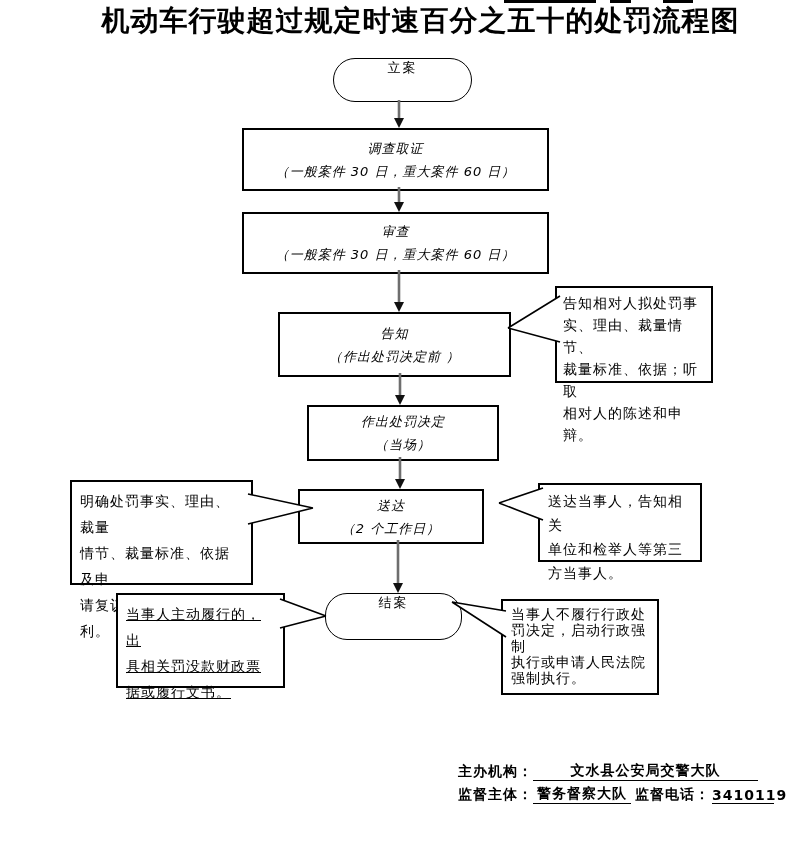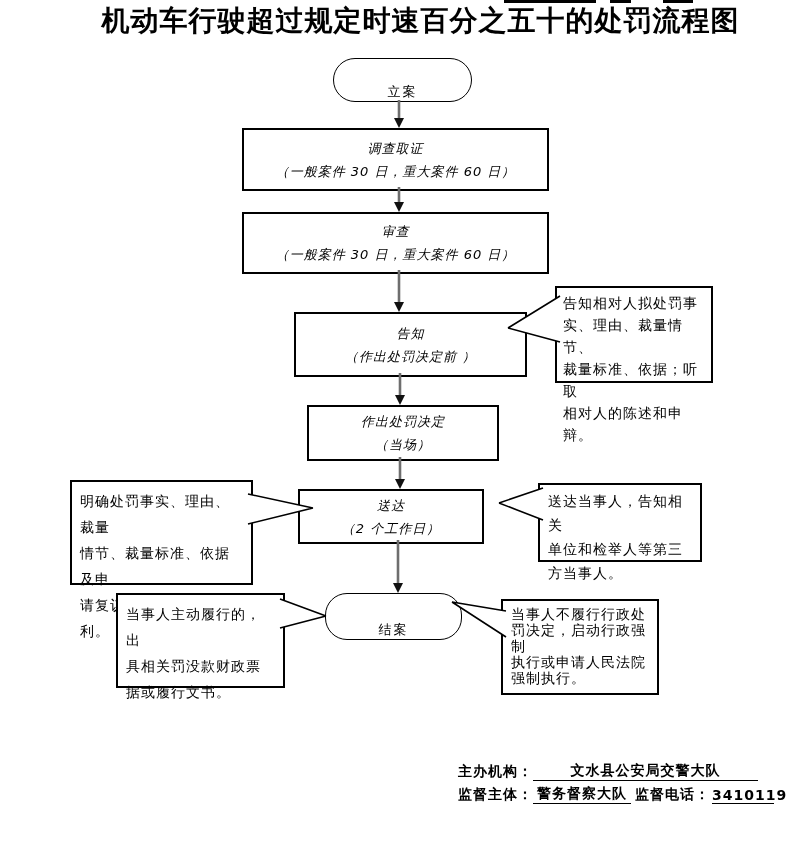--- a/index.html
+++ b/index.html
@@ -3,32 +3,32 @@
 <meta charset="utf-8">
 <style>
   html,body{margin:0;padding:0;background:#fff;}
   .page{position:relative;width:793px;height:846px;background:#fff;overflow:hidden;
         font-family:"DejaVu Sans","Liberation Sans",sans-serif;color:#000;padding-left:48px;}
   .title{position:absolute;left:0;top:2px;width:100%;text-align:center;
          font-size:28px;font-weight:bold;letter-spacing:1px;
          font-family:"Liberation Sans","DejaVu Sans",sans-serif;}
   .artifact{position:absolute;top:0;height:3px;background:#000;}
   .stadium{position:absolute;border:1.6px solid #000;border-radius:22px;background:#fff;
-           display:flex;align-items:flex-end;justify-content:center;
+           display:flex;align-items:flex-start;justify-content:center;
            font-size:13px;letter-spacing:2px;}
   .box{position:absolute;border:2px solid #000;background:#fff;
        display:flex;flex-direction:column;align-items:center;justify-content:center;
        font-size:13px;letter-spacing:1px;line-height:23px;text-align:center;font-style:italic;}
   .callout{position:absolute;border:2px solid #000;background:#fff;
            font-size:14px;letter-spacing:1px;white-space:pre-line;
            box-sizing:border-box;text-align:left;}
   .co-nr{left:555px;top:286px;width:158px;height:97px;padding:4px 6px;line-height:22px;}
   .co-dl{left:70px;top:480px;width:183px;height:105px;padding:6px 8px;line-height:26px;}
   .co-dr{left:538px;top:483px;width:164px;height:79px;padding:4px 8px;line-height:24px;}
-  .co-cl{left:116px;top:593px;width:169px;height:95px;padding:6px 8px;line-height:26px;}
+  .co-cl{left:116px;top:593px;width:169px;height:95px;padding:6px 8px;line-height:26px;text-decoration:underline;}
   .co-cr{left:501px;top:599px;width:158px;height:96px;padding:5px 8px;line-height:16px;}
   .overlay{position:absolute;left:0;top:0;z-index:10;pointer-events:none;}
   .footer{position:absolute;left:458px;top:758px;font-size:14px;font-weight:bold;
           letter-spacing:1px;}
   .frow{display:flex;align-items:flex-end;height:23px;}
   .u{display:inline-block;border-bottom:1.6px solid #000;text-align:center;}
   .u1{width:225px;}
   .u2{width:98px;}
   .u3{width:62px;margin-left:2px;}
   .flabel{white-space:nowrap;}
@@ -52,21 +52,21 @@
   <div class="box" style="left:242px;top:128px;width:303px;height:59px;">
     <span>调查取证</span>
     <span>（一般案件 30 日，重大案件 60 日）</span>
   </div>
 
   <div class="box" style="left:242px;top:212px;width:303px;height:58px;">
     <span>审查</span>
     <span>（一般案件 30 日，重大案件 60 日）</span>
   </div>
 
-  <div class="box" style="left:294px;top:312px;width:229px;height:61px;">
+  <div class="box" style="left:278px;top:312px;width:229px;height:61px;">
     <span>告知</span>
     <span>（作出处罚决定前 ）</span>
   </div>
 
   <div class="box" style="left:307px;top:405px;width:188px;height:52px;">
     <span>作出处罚决定</span>
     <span>（当场）</span>
   </div>
 
   <div class="box" style="left:298px;top:489px;width:182px;height:51px;">

